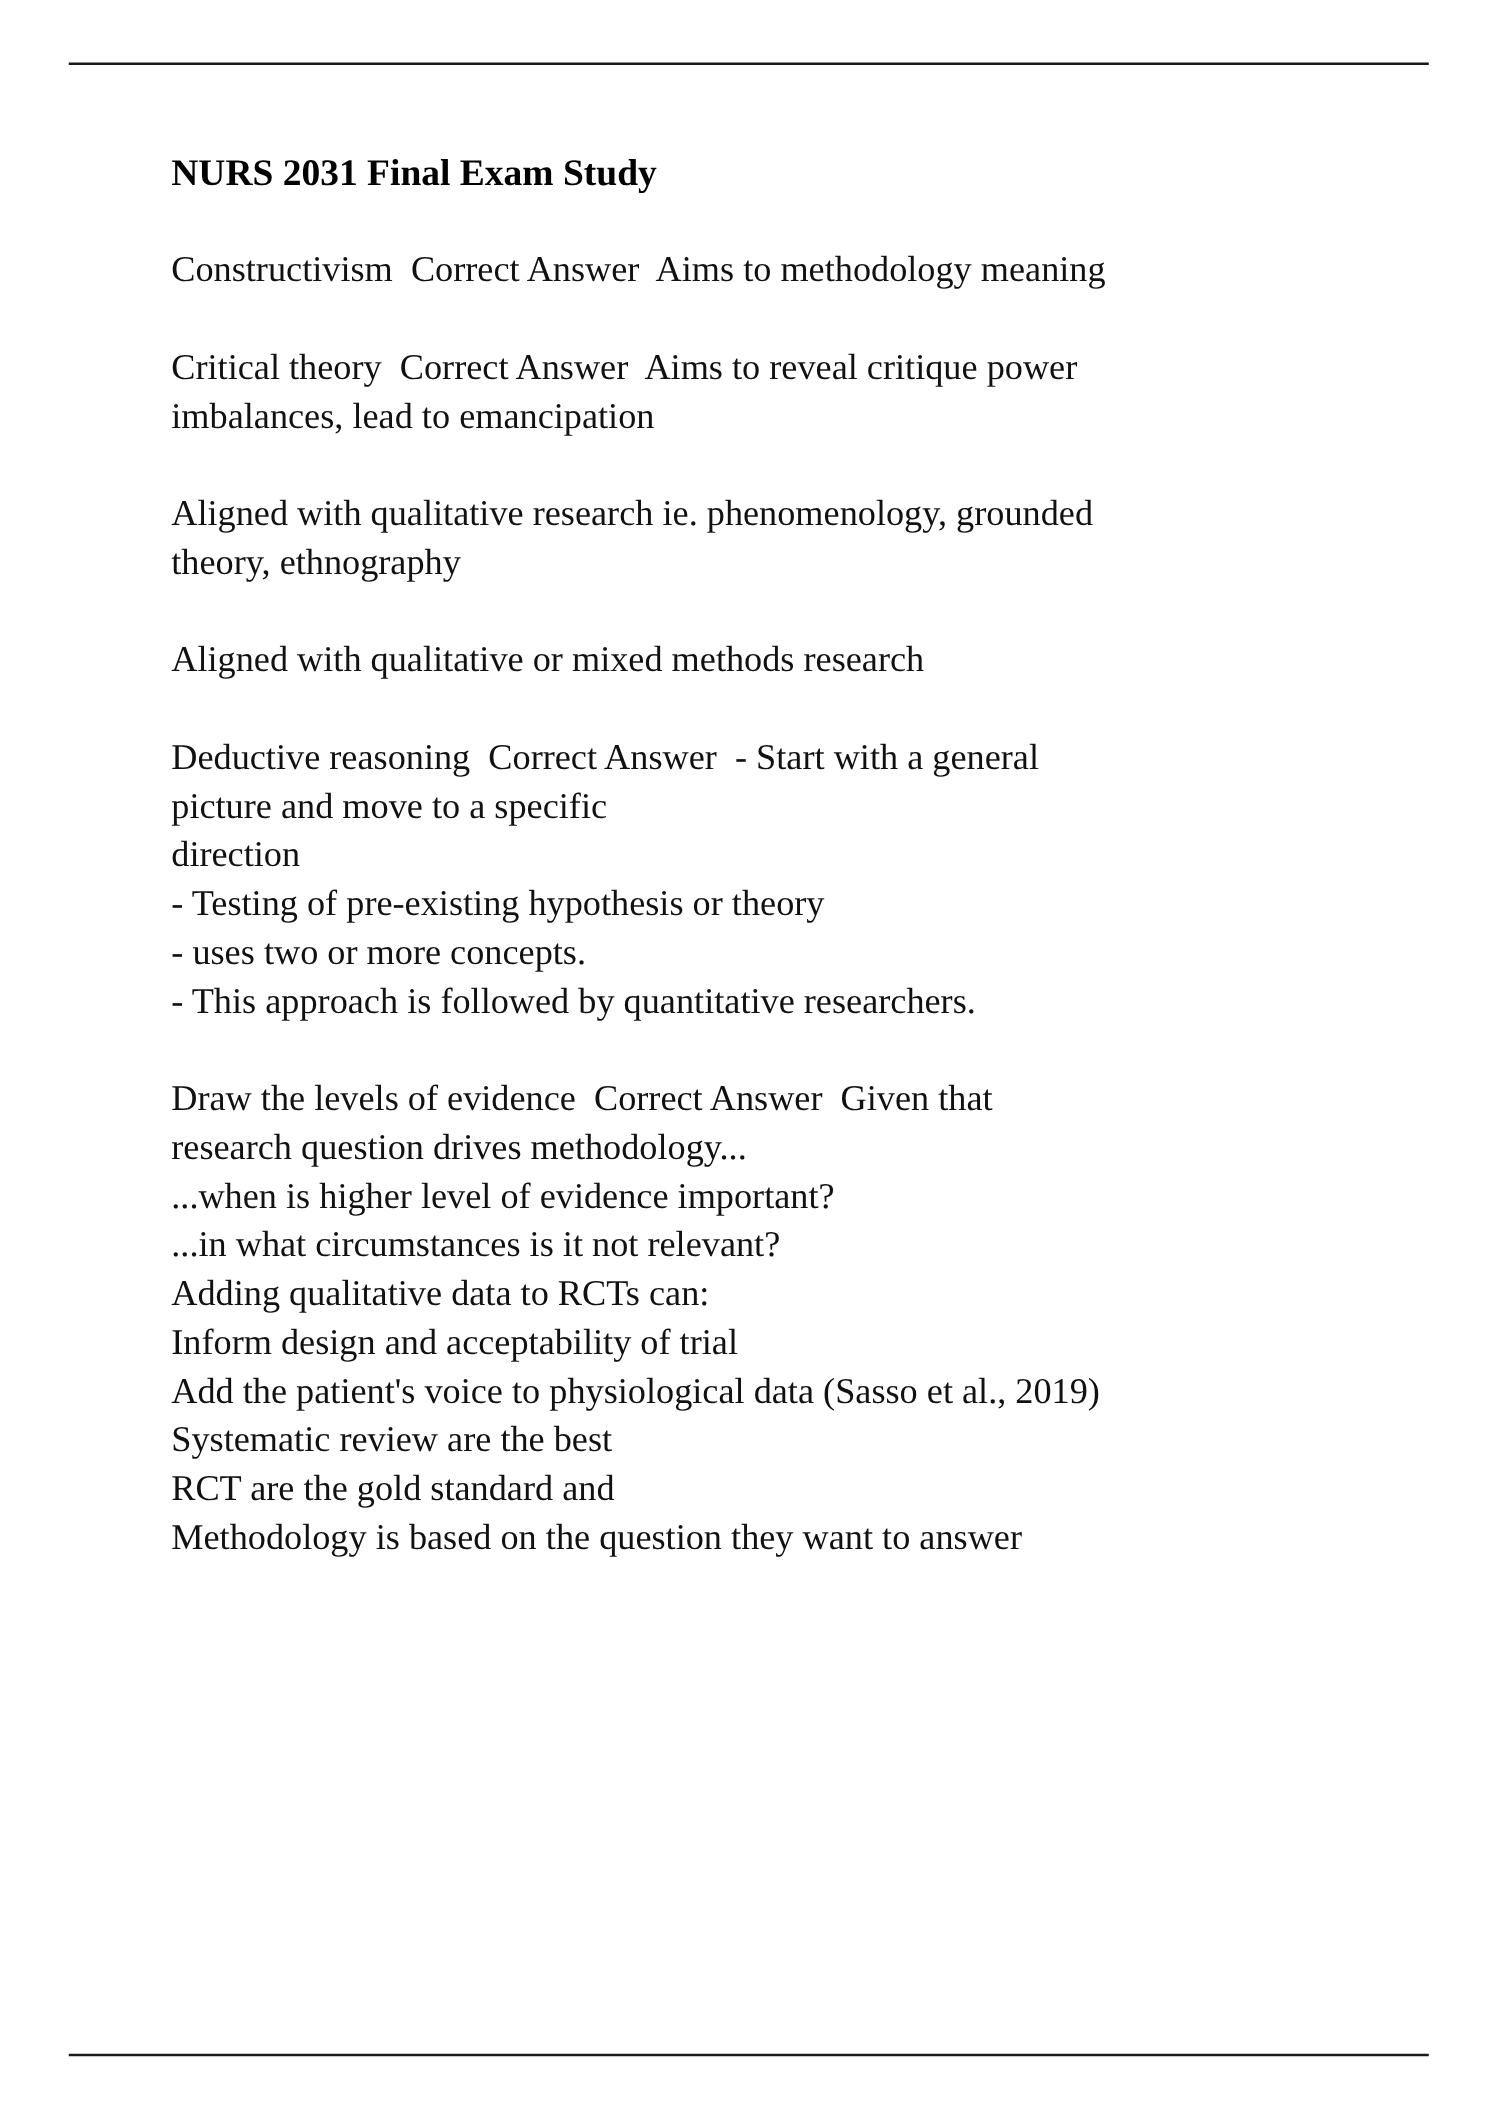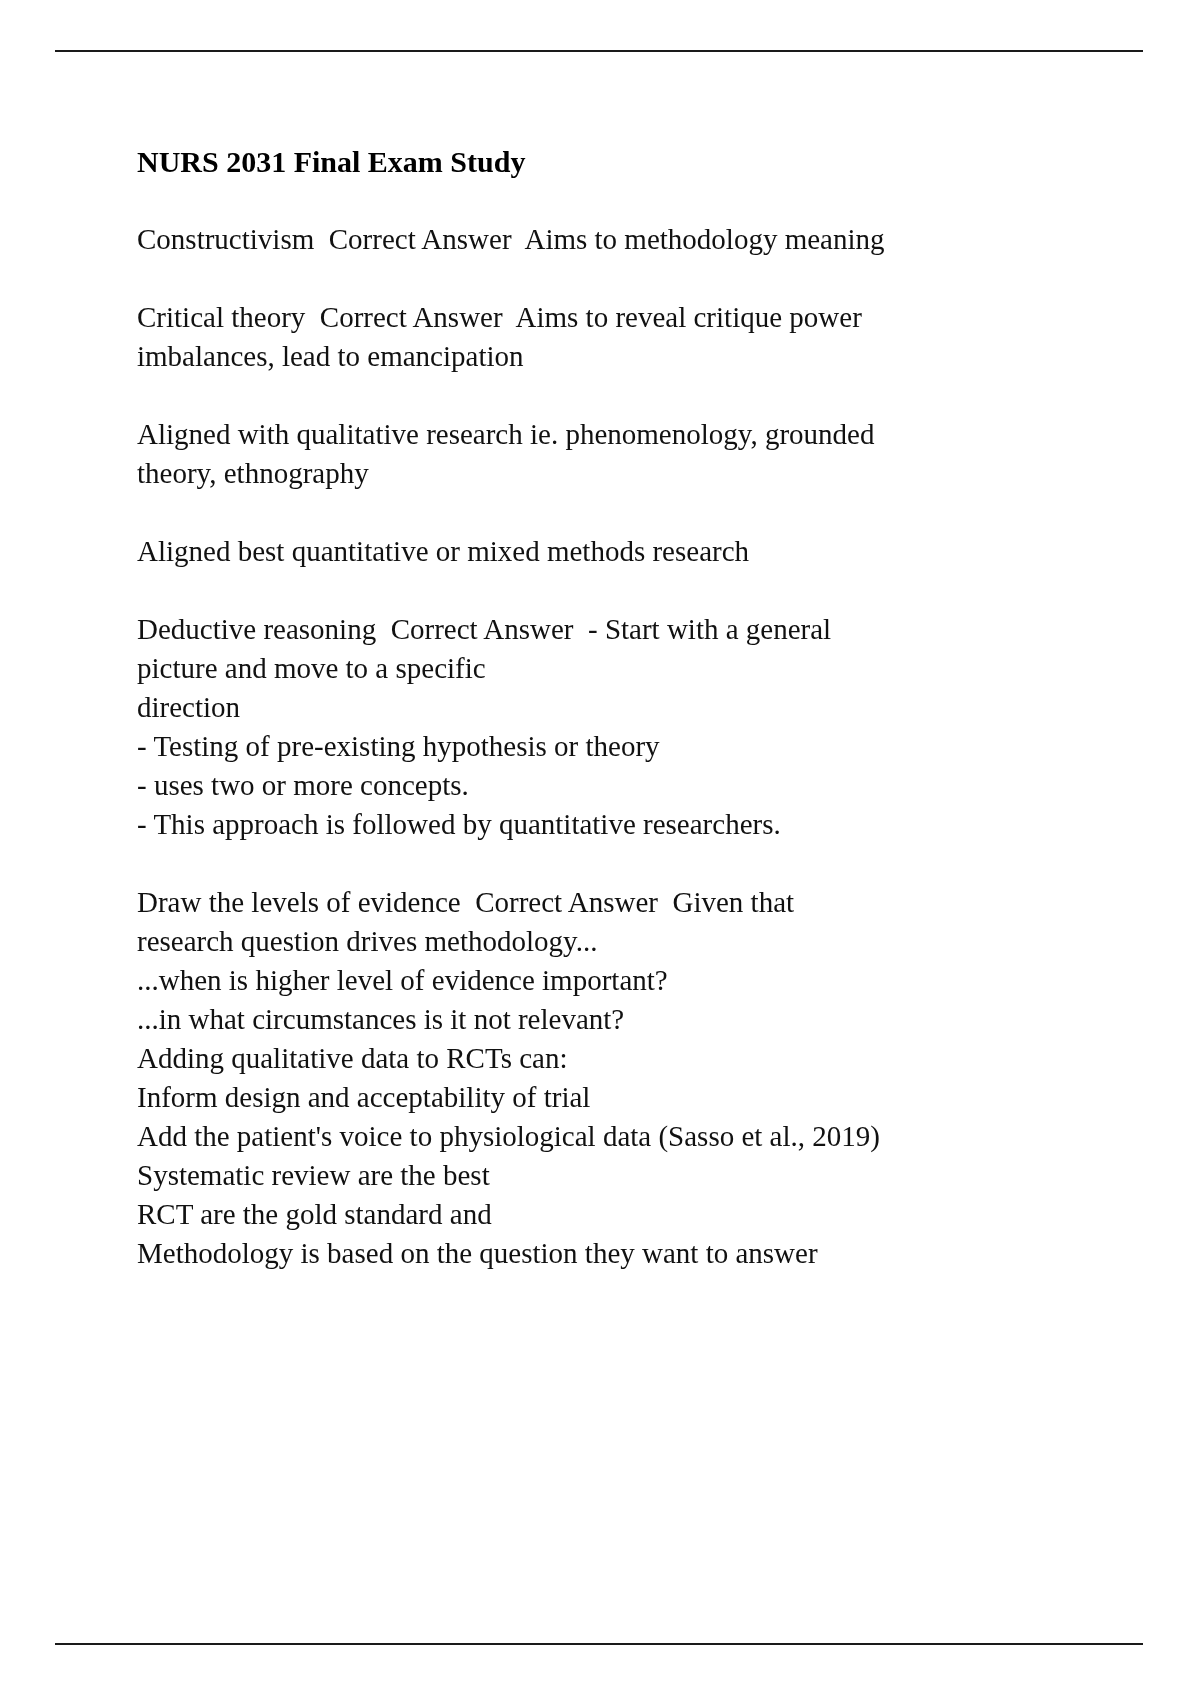--- a/index.html
+++ b/index.html
@@ -19,21 +19,21 @@
     left: 55px;
     right: 57px;
     height: 0;
     border-top: 2px solid #1a1a1a;
   }
   .top-rule { top: 50px; }
   .bottom-rule { top: 1643px; }
   .content {
     position: absolute;
     left: 137px;
-    top: 142px;
+    top: 119px;
     width: 890px;
     color: #111111;
   }
   .doc-title {
     font-size: 30px;
     font-weight: bold;
     line-height: 39px;
     margin-bottom: 39px;
     color: #000000;
   }
@@ -56,21 +56,21 @@
     <h1 class="doc-title">NURS 2031 Final Exam Study</h1>
 
     <div class="para">Constructivism  Correct Answer  Aims to methodology meaning</div>
 
     <div class="para">Critical theory  Correct Answer  Aims to reveal critique power
 imbalances, lead to emancipation</div>
 
     <div class="para">Aligned with qualitative research ie. phenomenology, grounded
 theory, ethnography</div>
 
-    <div class="para">Aligned best quantitative or mixed methods research</div>
+    <div class="para">Aligned with qualitative or mixed methods research</div>
 
     <div class="para">Deductive reasoning  Correct Answer  - Start with a general
 picture and move to a specific
 direction
 - Testing of pre-existing hypothesis or theory
 - uses two or more concepts.
 - This approach is followed by quantitative researchers.</div>
 
 
     <div class="para">Draw the levels of evidence  Correct Answer  Given that

